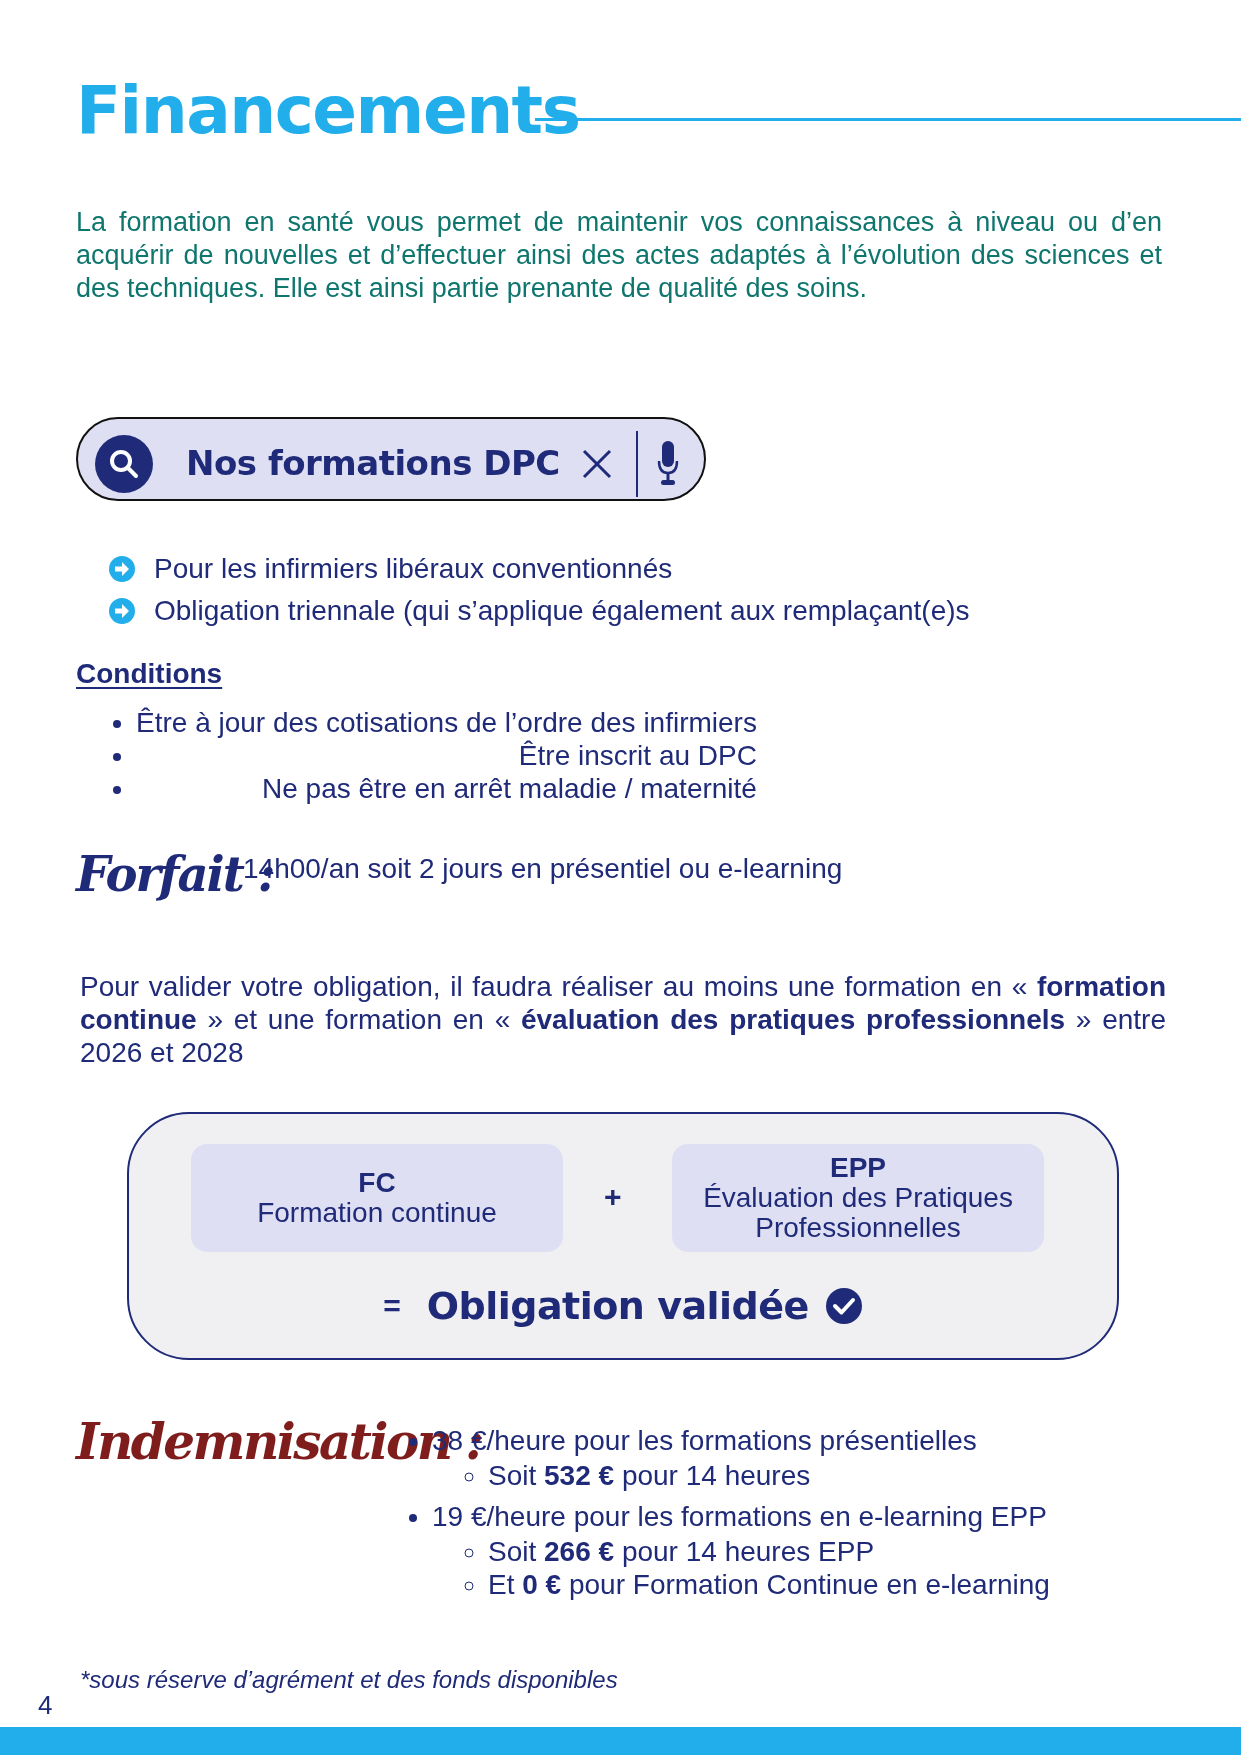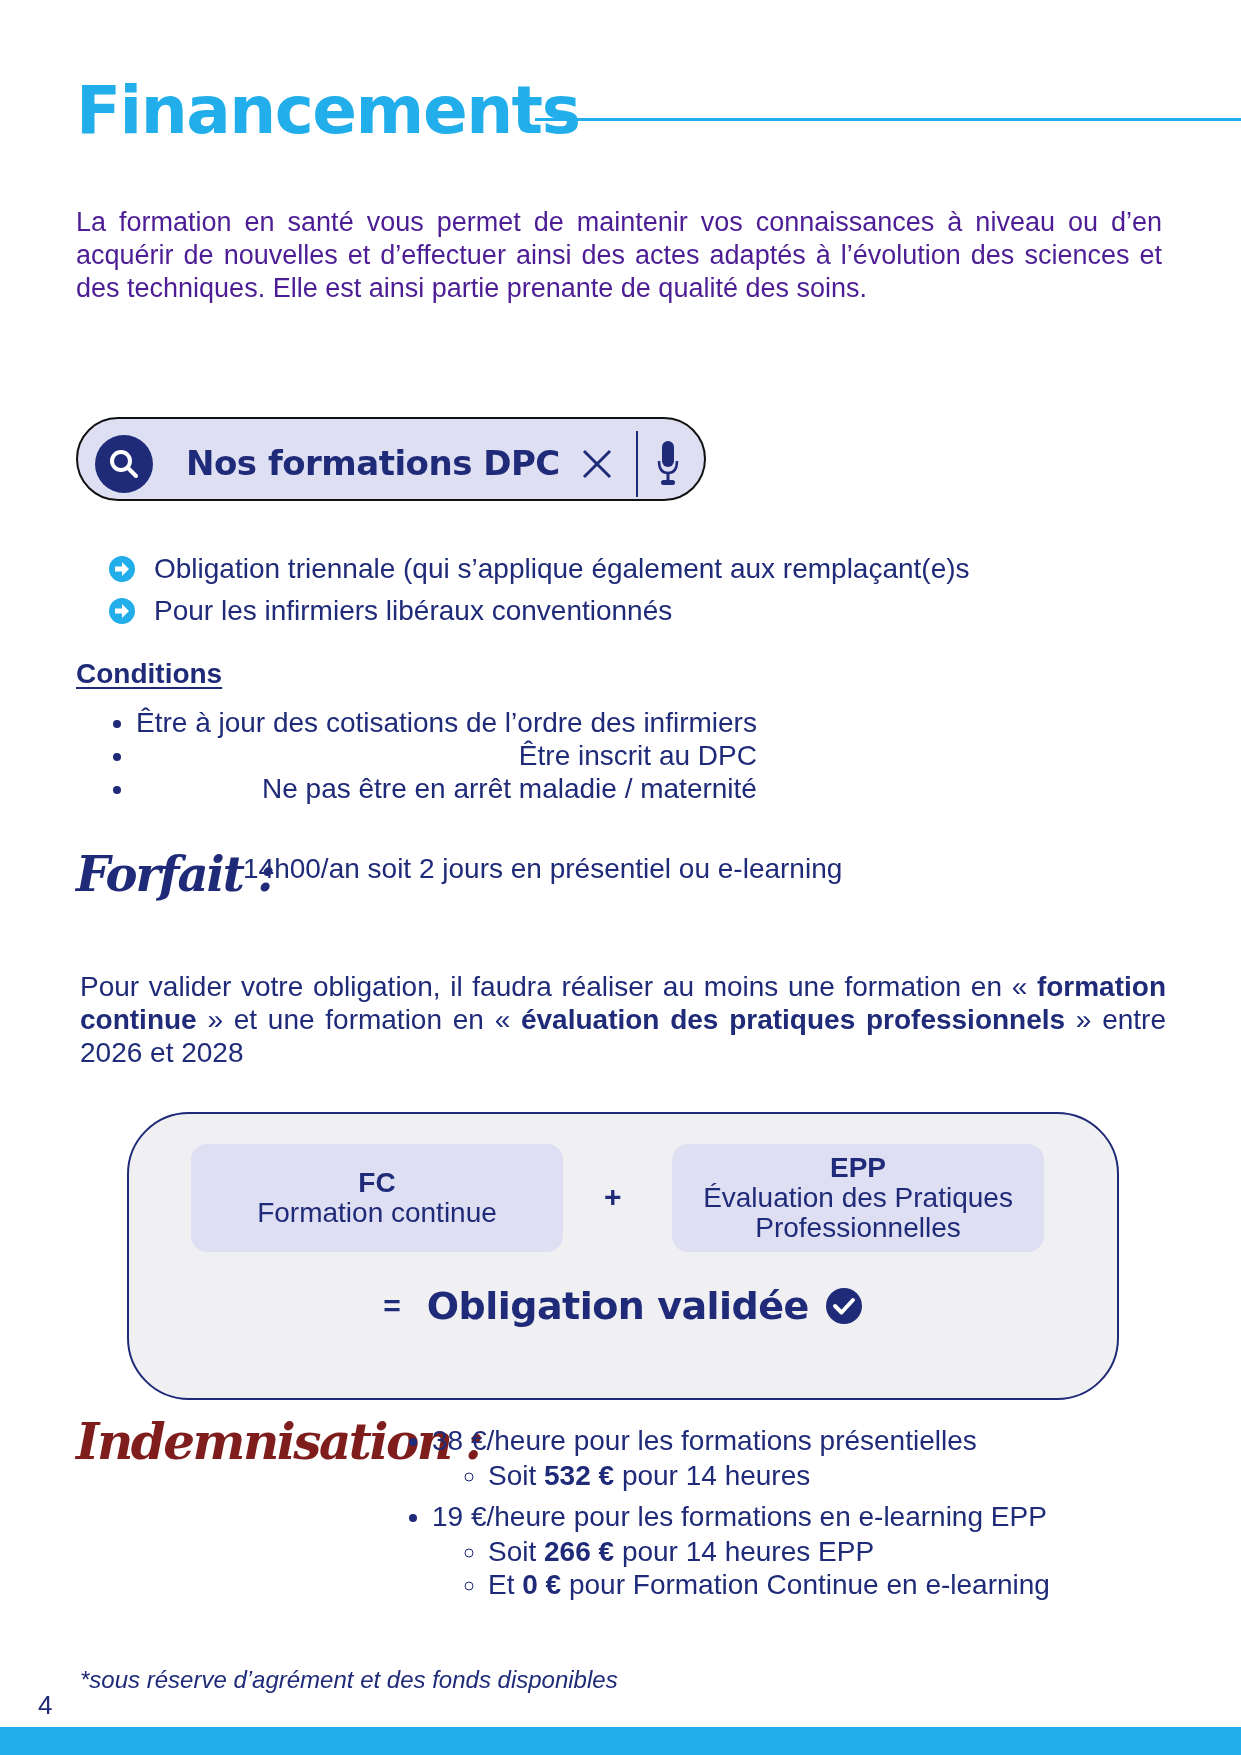--- a/index.html
+++ b/index.html
@@ -11,21 +11,21 @@
   .title {
     position:absolute; left:76px; top:72px;
     font-size:66px; font-weight:bold; color:#22aeea; letter-spacing:-1.5px;
     font-family:"DejaVu Sans", sans-serif;
   }
   .title-rule {
     position:absolute; left:535px; top:118px; width:706px; height:3px; background:#22aeea;
   }
   .intro {
     position:absolute; left:76px; top:206px; width:1086px;
-    font-size:27px; line-height:33px; text-align:justify; color:#4c1d95;
+    font-size:27px; line-height:33px; text-align:justify; color:#0f766e;
   }
   .searchbar {
     position:absolute; left:76px; top:417px; width:630px; height:84px;
     box-sizing:border-box; border:2px solid #111; border-radius:46px; background:#dedff2;
   }
   .search-circle {
     position:absolute; left:17px; top:16px; width:58px; height:58px; border-radius:50%;
     background:#1f2a78;
   }
   .search-circle svg { position:absolute; left:13px; top:13px; }
@@ -51,21 +51,21 @@
   .forfait-label {
     position:absolute; left:76px; top:846px; font-family:"DejaVu Serif", serif;
     font-style:italic; font-weight:bold; font-size:48px; color:#1f2a78; letter-spacing:-2px;
   }
   .forfait-lines { position:absolute; left:243px; top:852px; font-size:28px; line-height:33px; }
 
   .validate { position:absolute; left:76px; top:966px; width:1086px; font-size:28px; line-height:33px; text-align:justify; }
   .validate b { font-weight:bold; }
 
   .box {
-    position:absolute; left:127px; top:1112px; width:992px; height:288px; box-sizing:border-box;
+    position:absolute; left:127px; top:1112px; width:992px; height:248px; box-sizing:border-box;
     border:2px solid #1f2a78; border-radius:62px; background:#f0f0f3;
   }
   .pill {
     position:absolute; top:30px; height:108px; background:#dedff2; border-radius:16px;
     display:flex; flex-direction:column; justify-content:center; align-items:center; text-align:center;
     font-size:28px; line-height:30px;
   }
   .pill .abbr { font-weight:bold; font-size:28px; }
   .pill-fc { left:62px; width:372px; }
   .pill-epp { left:543px; width:372px; }
@@ -116,28 +116,28 @@
       <rect x="5" y="41" width="14" height="5" rx="2.5" fill="#1f2a78"></rect>
     </svg>
 </div>
 
 <ul class="arrow-list">
   <li>
     <svg width="28" height="28" viewBox="0 0 28 28">
         <circle cx="14" cy="14" r="13" fill="#22aeea"></circle>
         <path d="M7 11.5 H14 V7 L21 14 L14 21 V16.5 H7 Z" fill="#fff"></path>
       </svg>
-    <span>Obligation triennale (qui s’applique également aux remplaçant(e)s</span>
+    <span>Pour les infirmiers libéraux conventionnés</span>
   </li>
   <li>
     <svg width="28" height="28" viewBox="0 0 28 28">
         <circle cx="14" cy="14" r="13" fill="#22aeea"></circle>
         <path d="M7 11.5 H14 V7 L21 14 L14 21 V16.5 H7 Z" fill="#fff"></path>
       </svg>
-    <span>Pour les infirmiers libéraux conventionnés</span>
+    <span>Obligation triennale (qui s’applique également aux remplaçant(e)s</span>
   </li>
 </ul>
 
 <div class="cond-title">Conditions</div>
 <ul class="cond-list">
   <li>Être à jour des cotisations de l’ordre des infirmiers</li>
   <li>Être inscrit au DPC</li>
   <li>Ne pas être en arrêt maladie / maternité</li>
 </ul>
 

